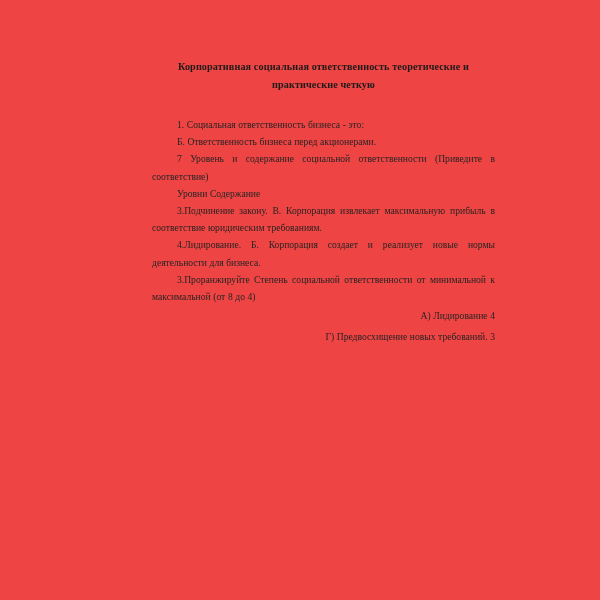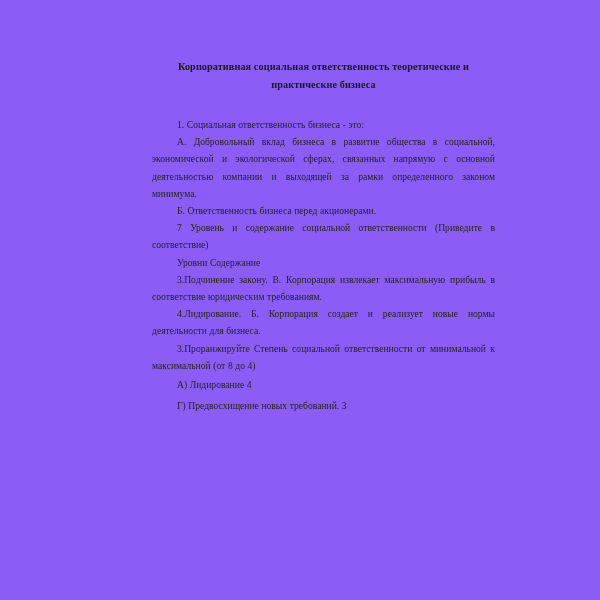--- a/index.html
+++ b/index.html
@@ -14,21 +14,21 @@
     overflow: hidden;
     font-family: "Liberation Serif", "DejaVu Serif", serif;
     color: #23211f;
     -webkit-font-smoothing: antialiased;
   }
 
   #page {
     position: relative;
     width: 600px;
     height: 600px;
-    background: #8b5cf6;
+    background: #ef4444;
     box-sizing: border-box;
   }
 
   #doc-body {
     position: absolute;
     left: 152px;
     top: 58px;
     width: 343px;
   }
 
@@ -54,21 +54,21 @@
     font-size: 9.6px;
     line-height: 17.2px;
     text-align: justify;
     text-indent: 25px;
     color: #262422;
     word-spacing: 0.02em;
   }
 
   p.para.list-item {
     text-indent: 25px;
-    text-align: left;
+    text-align: right;
     line-height: 21px;
   }
 
   p.para.nolast-justify {
     text-align-last: left;
   }
 
   .u-link {
     text-underline-offset: 1px;
     color: #262422;
@@ -77,28 +77,27 @@
 </style>
 </head>
 <body>
 
 <div id="page">
 
   <div id="doc-body">
 
     <h1 class="doc-title">
       <span class="tline">Корпоративная социальная ответственность теоретическне и</span>
-      <span class="tline">практическне бизнеса</span>
+      <span class="tline">практическне четкую</span>
     </h1>
 
     <div class="spacer-after-title"></div>
 
     <p class="para nolast-justify"><span>1. Социальная ответственность бизнеса </span><span class="u-link">- это</span><span>:</span></p>
 
-    <p class="para">А. Добровольный вклад бизнеса в развитие общества в социальной, экономической и экологической сферах, связанных напрямую с основной деятельностью компании и выходящей за рамки определенного законом минимума.</p>
 
     <p class="para nolast-justify">Б. Ответственность бизнеса перед акционерами.</p>
 
 
     <p class="para">7 Уровень и содержание социальной ответственности (Приведите в соответствие)</p>
 
     <p class="para nolast-justify">Уровни Содержание</p>
 
     <p class="para">3.Подчинение закону. В. Корпорация извлекает максимальную прибыль в соответствие юридическим требованиям.</p>
 

